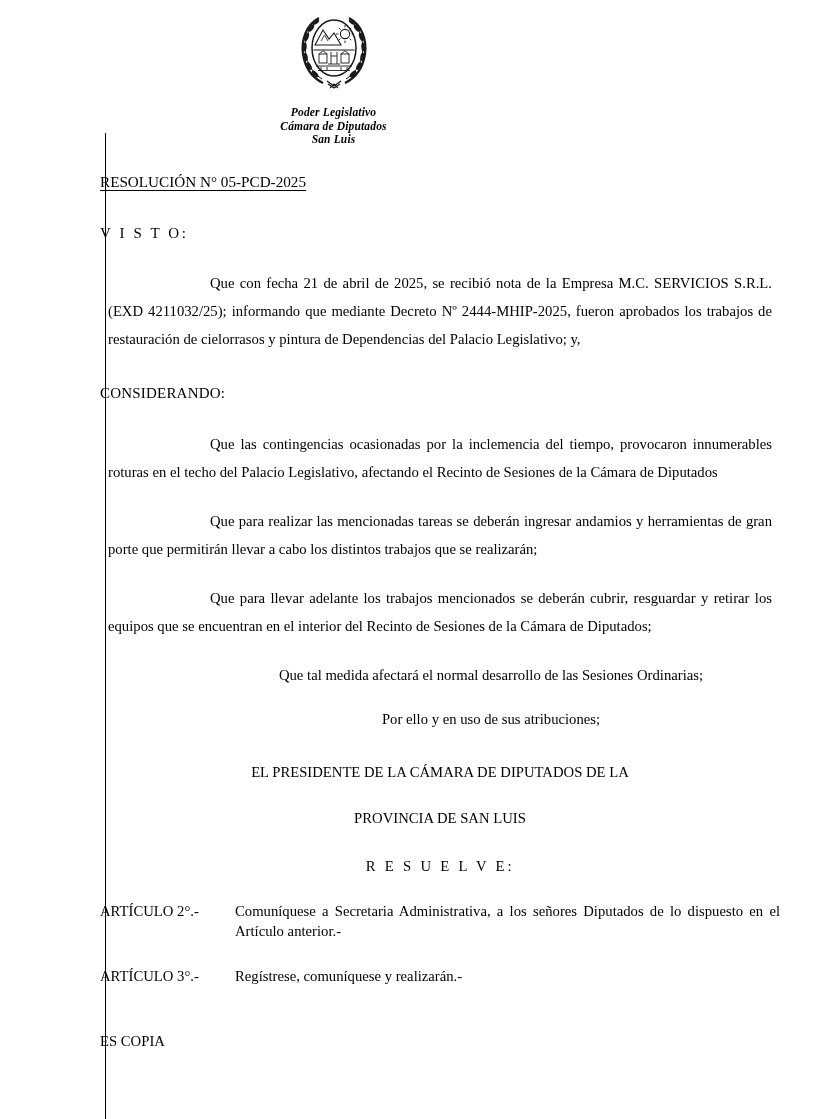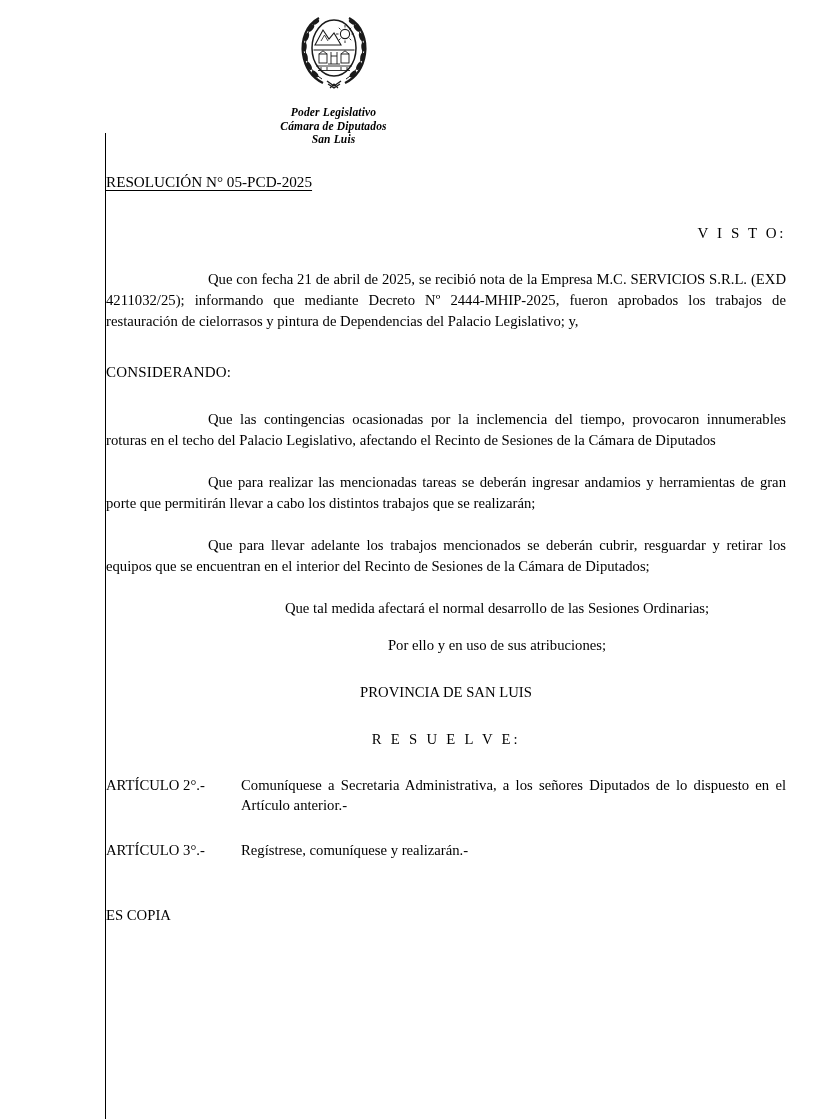--- a/index.html
+++ b/index.html
@@ -47,48 +47,48 @@
     left: 105px;
     top: 133px;
     width: 0;
     height: 986px;
     border-left: 1.4px solid #000;
   }
 
   
   .page {
     position: absolute;
-    left: 106px;
+    left: 100px;
     top: 160px;
     width: 680px;
     font-size: 14.7px;
     line-height: 19.5px;
   }
 
   .doc-title {
     margin: 12px 0 0 0;
     font-size: 15.2px;
     display: inline-block;
     text-decoration: underline;
     text-underline-offset: 3px;
   }
 
   .section-label {
     margin-top: 31px;
     font-size: 15px;
     letter-spacing: 0.2px;
   }
-  .section-label.spaced { letter-spacing: 2.6px; text-align: right; }
+  .section-label.spaced { letter-spacing: 2.6px; }
 
   p.para {
-    margin: 0;
+    margin: 8px;
     text-align: justify;
     text-indent: 102px;
     font-size: 14.7px;
-    line-height: 21px;
+    line-height: 28px;
   }
   p.para.gap-lg  { margin-top: 26px; }
   p.para.gap-md  { margin-top: 21px; }
   p.para.gap-sm  { margin-top: 16px; }
   p.para.noindent-justify { text-align: center; }
 
   .centered {
     text-align: center;
     margin: 0;
     font-size: 14.7px;
@@ -229,20 +229,21 @@
   <p class="para gap-lg">Que con fecha 21 de abril de 2025, se recibió nota de la Empresa M.C. SERVICIOS S.R.L. (EXD 4211032/25); informando que mediante Decreto Nº 2444-MHIP-2025, fueron aprobados los trabajos de restauración de cielorrasos y pintura de Dependencias del Palacio Legislativo; y,</p>
 
   <div class="section-label">CONSIDERANDO:</div>
 
   <p class="para gap-lg">Que las contingencias ocasionadas por la inclemencia del tiempo, provocaron innumerables roturas en el techo del Palacio Legislativo, afectando el Recinto de Sesiones de la Cámara de Diputados</p>
   <p class="para gap-md">Que para realizar las mencionadas tareas se deberán ingresar andamios y herramientas de gran porte que permitirán llevar a cabo los distintos trabajos que se realizarán;</p>
   <p class="para gap-md">Que para llevar adelante los trabajos mencionados se deberán cubrir, resguardar y retirar los equipos que se encuentran en el interior del Recinto de Sesiones de la Cámara de Diputados;</p>
   <p class="para gap-md noindent-justify">Que tal medida afectará el normal desarrollo de las Sesiones Ordinarias;</p>
   <p class="para gap-sm noindent-justify">Por ello y en uso de sus atribuciones;</p>
 
+  <p class="centered heading1">EL PRESIDENTE DE LA CÁMARA DE DIPUTADOS DE LA</p>
   <p class="centered heading2">PROVINCIA DE SAN LUIS</p>
   <p class="centered resuelve">R E S U E L V E:</p>
 
 
   <div class="article">
     <div class="article-label">ARTÍCULO 2°.-</div>
     <div class="article-body">Comuníquese a Secretaria Administrativa, a los señores Diputados de lo dispuesto en el Artículo anterior.-</div>
   </div>
 
   <div class="article">

